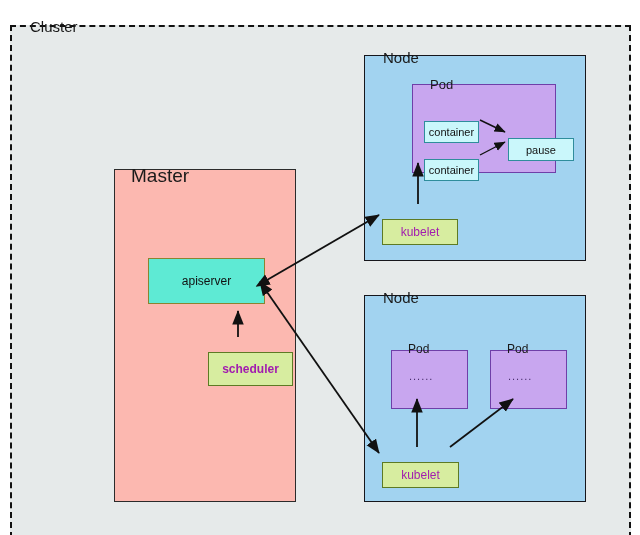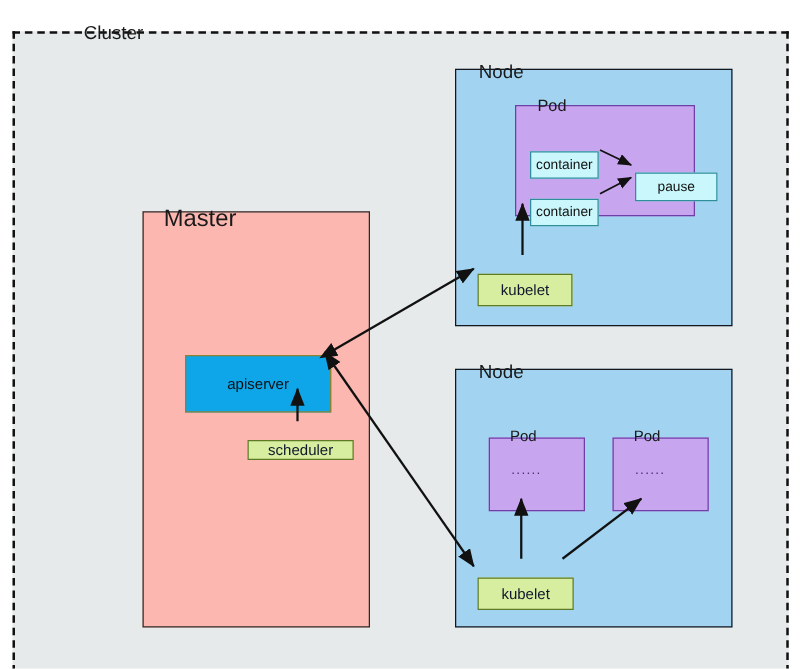--- a/index.html
+++ b/index.html
@@ -33,21 +33,20 @@
     top: 11px;
     width: 621px;
     height: 513px;
     background: #e6eaea;
     border: 2px dashed #111111;
   }
   #cluster-label {
     left: 30px;
     top: 18px;
     font-size: 15px;
-    margin-left: 37px;
   }
   
   #master {
     left: 114px;
     top: 155px;
     width: 182px;
     height: 333px;
     background: #fcb8b0;
     border: 1.5px solid #2b2b2b;
   }
@@ -164,47 +163,48 @@
     height: 23px;
   }
   
   .green-box {
     background: #d7eda0;
     border: 1.5px solid #5d7a24;
     display: flex;
     align-items: center;
     justify-content: center;
     font-size: 12px;
-    color: #0f172a;
+    color: #a21caf;
   }
   #kubelet-top {
     left: 382px;
     top: 205px;
     width: 76px;
     height: 26px;
   }
   #kubelet-bottom {
     left: 382px;
     top: 448px;
     width: 77px;
     height: 26px;
   }
   #scheduler-box {
-    left: 198px;
+    left: 208px;
     top: 338px;
     width: 85px;
-    height: 16px;
+    height: 34px;
+    font-weight: bold;
   }
   
   #apiserver-box {
     left: 148px;
-    top: 270px;
+    top: 244px;
     width: 117px;
     height: 46px;
-    background: #0ea5e9;
+    background: #5eead4;
     border: 1.5px solid #8a8431;
     display: flex;
     align-items: center;
     justify-content: center;
     font-size: 12px;
     color: #111;
   }
   #arrows {
     position: absolute;
     left: 0;

